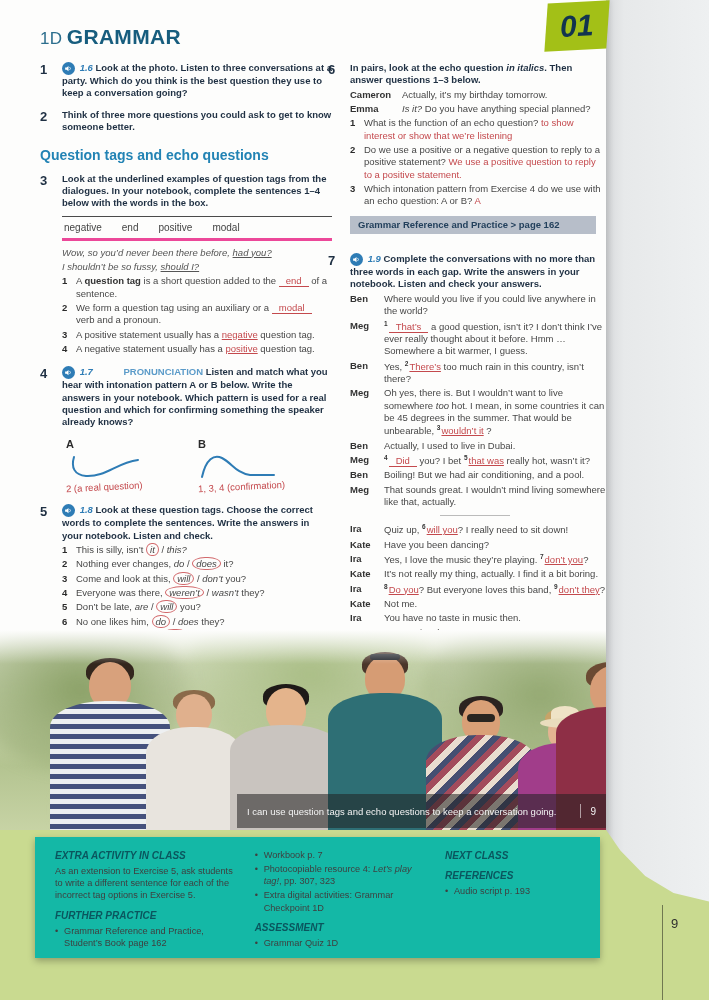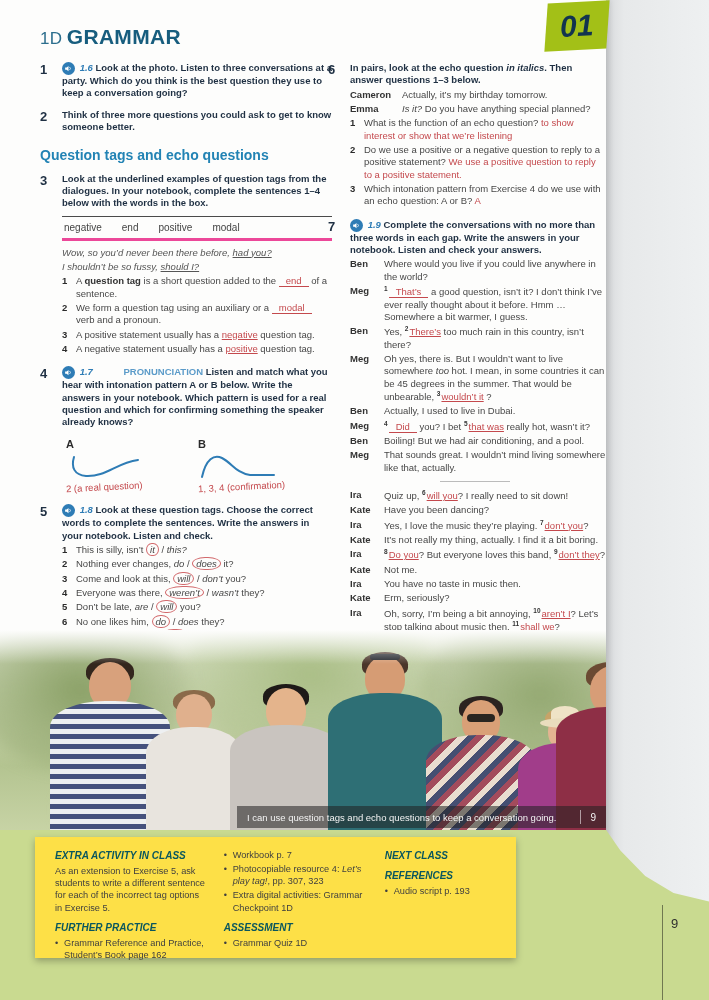--- a/index.html
+++ b/index.html
@@ -65,32 +65,32 @@
   .dlg-wide .dname{flex:0 0 52px;}
   .dbody{flex:1;}
   .grammar-ref{background:#b7bec9;color:#23405c;font-weight:700;padding:3px 8px;margin:8px 0 10px 0;width:96%;}
   .divider{height:1px;background:#bbb;width:70px;margin:7px auto 7px 90px;}
   
   .photo{position:absolute;left:0;top:630px;width:606px;height:204px;overflow:hidden;z-index:3;}
   .photo-bg{position:absolute;inset:-12px;background:linear-gradient(180deg,#e7ebdc 0%,#ccd7b2 35%,#b4c491 65%,#ccd7aa 100%);}
   .blob{position:absolute;border-radius:50%;filter:blur(8px);}
   .photo-fade{position:absolute;left:0;top:0;right:0;height:34px;background:linear-gradient(#fdfdfc,rgba(253,253,252,0));}
   .person{position:absolute;bottom:0;}
-  .caption{position:absolute;left:237px;right:0;bottom:6px;height:22px;background:rgba(32,32,32,.55);
+  .caption{position:absolute;left:237px;right:0;bottom:6px;height:34px;background:rgba(32,32,32,.55);
     display:flex;align-items:center;color:#f3f3f3;font-size:9.5px;padding:0 10px;z-index:4;}
   .caption .cap-text{flex:1;}
   .caption .cap-div{width:1px;height:14px;background:rgba(255,255,255,.55);margin:0 9px;}
   .caption .cap-num{font-size:10px;}
   
   .green-band{position:absolute;left:0;top:830px;width:709px;height:170px;background:var(--band);z-index:2;
     clip-path:polygon(0% 0%,85.5% 0%,87.5% 12%,91% 27%,95% 37%,100% 42%,100% 100%,0% 100%);}
   .pagenum-line{position:absolute;left:662px;top:905px;width:1px;height:95px;background:#6f7850;z-index:3;}
   .pagenum{position:absolute;left:671px;top:916px;font-size:13px;color:#2f2f2f;z-index:3;}
   
-  .notes{position:absolute;left:35px;top:837px;width:481px;height:121px;background:#fde047;z-index:4;
+  .notes{position:absolute;left:35px;top:837px;width:565px;height:121px;background:#14b8a6;z-index:4;
     box-shadow:0 3px 7px rgba(0,0,0,.28);display:flex;gap:18px;padding:12px 16px 8px 20px;font-size:9.2px;color:#3f3f3f;line-height:1.32;}
   .ncol1{width:196px;}.ncol2{width:186px;}.ncol3{width:150px;}
   .nhead{font-size:10px;font-weight:800;font-style:italic;color:var(--teal);margin:7px 0 3px 0;}
   .nhead.first{margin-top:0;}
   .bullet{display:flex;margin-bottom:2px;}
   .bdot{flex:0 0 9px;}
   .bbody{flex:1;}
   .mt2{margin-top:2px;}
 </style>
 </head>
@@ -263,20 +263,21 @@
               </div>
               <div class="nitem">
                 <span class="inum">2</span>
                 <span class="ibody"><span class="">Do we use a positive or a negative question to reply to a positive statement? </span><span class="s-a">We use a positive question to reply to a positive statement.</span></span>
               </div>
               <div class="nitem">
                 <span class="inum">3</span>
                 <span class="ibody"><span class="">Which intonation pattern from Exercise 4 do we use with an echo question: A or B? </span><span class="s-a">A</span></span>
               </div>
             </div>
+          <div class="grammar-ref">Grammar Reference and Practice &gt; page 162</div>
         </div>
       </div>
 
       <div class="ex">
         <div class="exnum">7</div>
         <div class="exbody">
           <span class="audio">
               <svg viewBox="0 0 24 24">
                 <path d="M3 9v6h4l5 4V5L7 9H3z" fill="#fff"></path>
                 <path d="M15.5 8.5a4.5 4.5 0 010 7" stroke="#fff" fill="none" stroke-width="2" stroke-linecap="round"></path>

